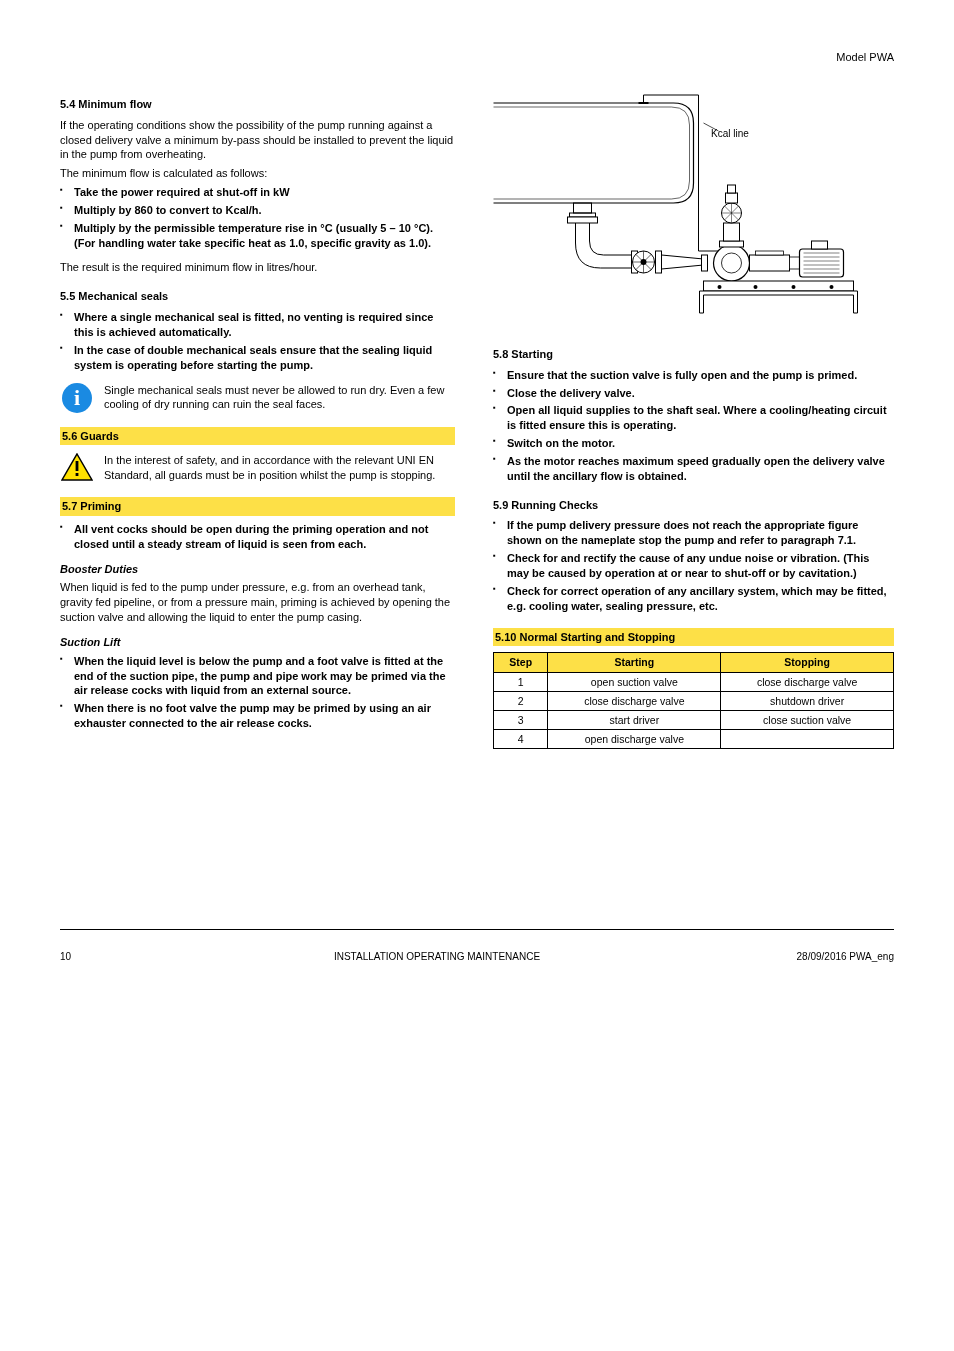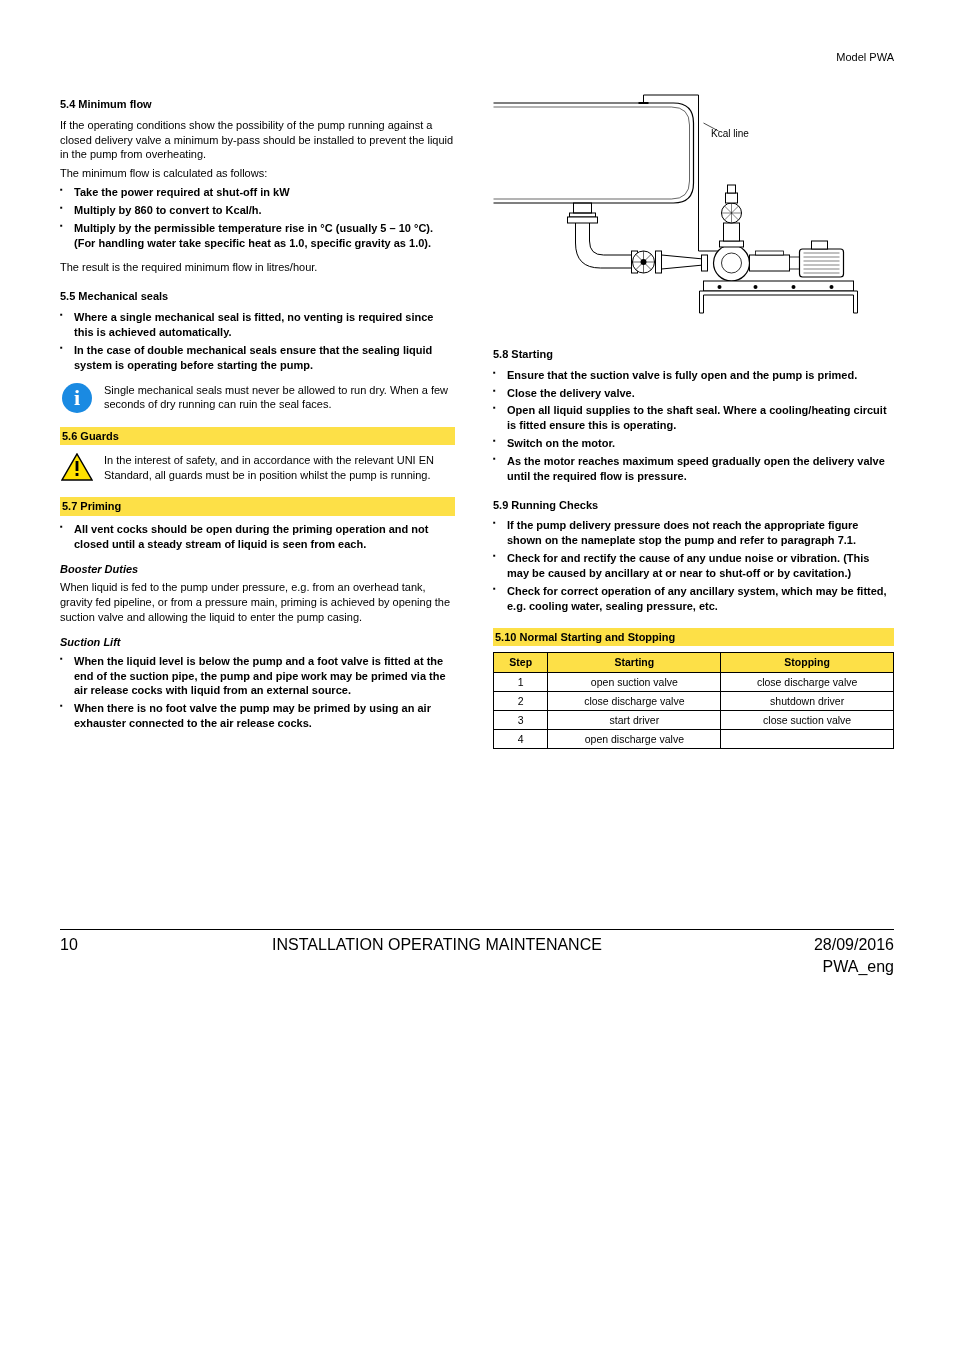--- a/index.html
+++ b/index.html
@@ -110,24 +110,24 @@
     padding: 2px 6px;
     text-align: center;
   }
   table.data th {
     background: #fde047;
     font-weight: bold;
   }
   .footer {
     border-top: 1px solid #000;
     margin-top: 180px;
-    padding-top: 4px;
+    padding-top: 20px;
     display: flex;
     justify-content: space-between;
-    font-size: 16px;
+    font-size: 10px;
   }
   .footer-left { flex: 0 0 40px; }
   .footer-center { flex: 1; text-align: center; }
   .footer-right { flex: 0 0 120px; text-align: right; }
 </style>
 </head>
 <body>
 
 <div class="page-header">
   <span>Model PWA</span>
@@ -150,33 +150,33 @@
     <h3 class="sec-head">5.5 Mechanical seals</h3>
     <ul class="bullets">
       <li>Where a single mechanical seal is fitted, no venting is required since this is achieved automatically.</li>
       <li>In the case of double mechanical seals ensure that the sealing liquid system is operating before starting the pump.</li>
     </ul>
 
     <div class="icon-row">
       <div class="icon-box">
         <div class="info-icon">i</div>
       </div>
-      <div class="icon-text">Single mechanical seals must never be allowed to run dry. When a few seconds of dry running can ruin the seal faces.</div>
+      <div class="icon-text">Single mechanical seals must never be allowed to run dry. Even a few cooling of dry running can ruin the seal faces.</div>
     </div>
 
     <h3 class="sec-head gray">5.6 Guards</h3>
     <div class="icon-row">
       <div class="icon-box">
         <svg class="warn-svg" viewBox="0 0 32 28">
           <polygon points="16,1 31,27 1,27" fill="#ffe100" stroke="#000" stroke-width="1.5"></polygon>
           <rect x="14.6" y="8" width="2.8" height="10" fill="#000"></rect>
           <rect x="14.6" y="20" width="2.8" height="3" fill="#000"></rect>
         </svg>
       </div>
-      <div class="icon-text">In the interest of safety, and in accordance with the relevant UNI EN Standard, all guards must be in position whilst the pump is running.</div>
+      <div class="icon-text">In the interest of safety, and in accordance with the relevant UNI EN Standard, all guards must be in position whilst the pump is stopping.</div>
     </div>
 
     <h3 class="sec-head gray">5.7 Priming</h3>
     <ul class="bullets">
       <li>All vent cocks should be open during the priming operation and not closed until a steady stream of liquid is seen from each.</li>
     </ul>
 
     <p class="subhead-italic">Booster Duties</p>
     <p>When liquid is fed to the pump under pressure, e.g. from an overhead tank, gravity fed pipeline, or from a pressure main, priming is achieved by opening the suction valve and allowing the liquid to enter the pump casing.</p>
 
@@ -262,27 +262,27 @@
       </svg>
       <div class="vent-label">Kcal line</div>
     </div>
 
     <h3 class="sec-head">5.8 Starting</h3>
     <ul class="bullets">
       <li>Ensure that the suction valve is fully open and the pump is primed.</li>
       <li>Close the delivery valve.</li>
       <li>Open all liquid supplies to the shaft seal. Where a cooling/heating circuit is fitted ensure this is operating.</li>
       <li>Switch on the motor.</li>
-      <li>As the motor reaches maximum speed gradually open the delivery valve until the required flow is pressure.</li>
+      <li>As the motor reaches maximum speed gradually open the delivery valve until the ancillary flow is obtained.</li>
     </ul>
 
     <h3 class="sec-head">5.9 Running Checks</h3>
     <ul class="bullets">
       <li>If the pump delivery pressure does not reach the appropriate figure shown on the nameplate stop the pump and refer to paragraph 7.1.</li>
-      <li>Check for and rectify the cause of any undue noise or vibration. (This may be caused by ancillary at or near to shut-off or by cavitation.)</li>
+      <li>Check for and rectify the cause of any undue noise or vibration. (This may be caused by operation at or near to shut-off or by cavitation.)</li>
       <li>Check for correct operation of any ancillary system, which may be fitted, e.g. cooling water, sealing pressure, etc.</li>
     </ul>
 
     <h3 class="sec-head gray">5.10 Normal Starting and Stopping</h3>
     <div class="table-wrap">
       <table class="data">
         <thead>
           <tr>
             <th>Step</th>
             <th>Starting</th>

